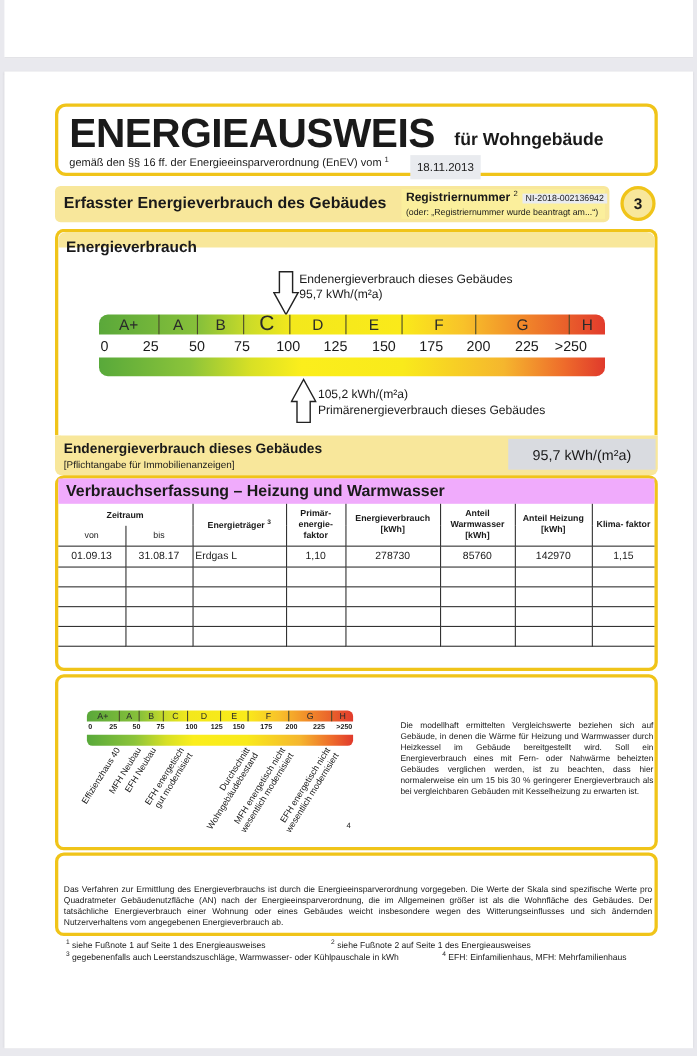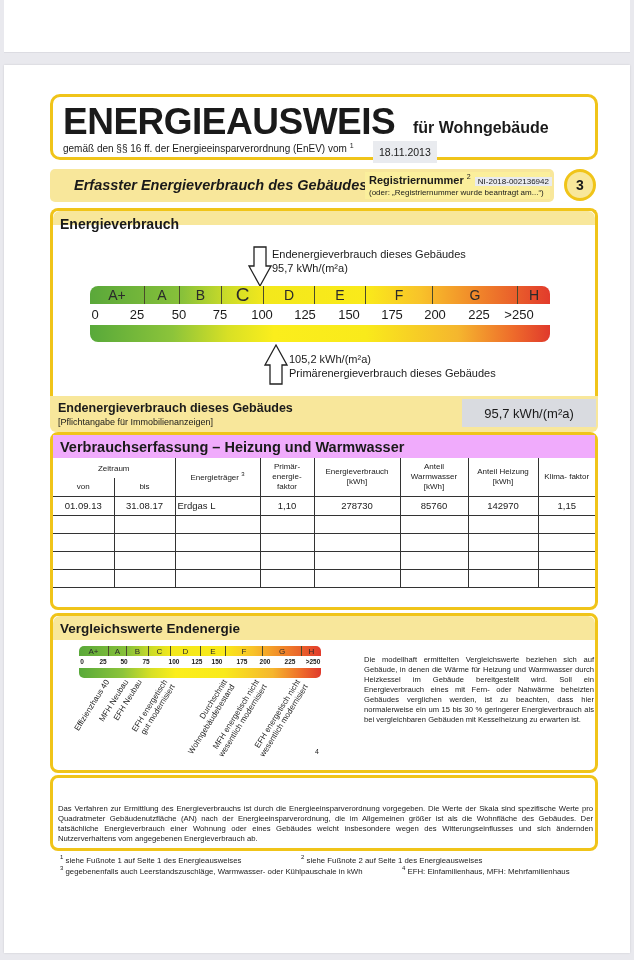--- a/index.html
+++ b/index.html
@@ -13,21 +13,21 @@
 
   
   .hdr { left: 46px; top: 29px; width: 548px; height: 66px; }
   .hdr-title { position: absolute; left: 10px; top: 4px; font-size: 37px; font-weight: bold; letter-spacing: -0.5px; }
   .hdr-sub { position: absolute; left: 360px; top: 22px; font-size: 16px; font-weight: bold; }
   .hdr-line { position: absolute; left: 10px; top: 45px; font-size: 10px; }
   .hdr-date { position: absolute; left: 320px; top: 44px; font-size: 10.5px; background: #e9ebef; padding: 5px 6px; }
 
   
   .sec1 { left: 46px; top: 104px; width: 504px; height: 33px; background: #f8e79b; border-radius: 5px; }
-  .sec1-title { position: absolute; left: 24px; top: 8px; font-size: 14.5px; font-weight: bold; font-style: italic; }
+  .sec1-title { position: absolute; left: 8px; top: 8px; font-size: 14.5px; font-weight: bold; }
   .reg { position: absolute; left: 315px; top: 3px; width: 185px; height: 27px; background: #fbef9c; }
   .reg-l1 { position: absolute; left: 4px; top: 1px; font-size: 11px; font-weight: bold; white-space: nowrap; }
   .reg-l1 sup { font-size: 7px; font-weight: normal; }
   .reg-num { font-size: 8px; font-weight: normal; background: #e9ebef; padding: 0 3px; margin-left: 1px; }
   .reg-l2 { position: absolute; left: 4px; top: 16px; font-size: 8px; white-space: nowrap; }
   .circle3 { left: 560px; top: 104px; width: 32px; height: 32px; border-radius: 50%; border: 3px solid #f0c419; background: #f8e79b; font-weight: bold; font-size: 14px; display: flex; align-items: center; justify-content: center; }
 
   
   .ev { left: 46px; top: 143px; width: 548px; height: 188px; background: #fff; }
   .ev-head { position: absolute; left: 0; top: 0; width: 100%; height: 14px; background: #f8e79b; border-radius: 7px 7px 0 0; }
@@ -51,21 +51,21 @@
   .endbox-val { position: absolute; left: 412px; top: 3px; width: 134px; height: 28px; background: #d9dbe0; font-size: 13px; display: flex; align-items: center; justify-content: center; }
 
   
   .vb { left: 46px; top: 367px; width: 548px; height: 178px; background: #fff; }
   .vb-head { position: absolute; left: 0; top: 0; width: 100%; height: 23px; background: #f0abfc; }
   .vb-head span { position: absolute; left: 7px; top: 4px; font-size: 14.5px; font-weight: bold; }
   table.vt { position: absolute; left: 0; top: 23px; width: 542px; border-collapse: collapse; font-size: 8px; }
   table.vt td, table.vt th { border: 1px solid #333; text-align: center; font-weight: normal; padding: 0 2px; }
   table.vt tr > *:first-child { border-left: none; }
   table.vt tr > *:last-child { border-right: none; }
-  table.vt thead tr:first-child th { border-top: none; }
+  table.vt thead tr:first-child th { border-top: none; font-weight: bold; }
   table.vt tbody td { font-size: 9.5px; height: 18px; }
   table.vt tbody tr.data td { height: 19px; }
 
   
   .vg { left: 46px; top: 548px; width: 548px; height: 160px; }
   .vg-head { position: absolute; left: 0; top: 0; width: 100%; height: 24px; background: #f8e79b; border-radius: 7px 7px 0 0; }
   .vg-head span { position: absolute; left: 7px; top: 5px; font-size: 13.5px; font-weight: bold; }
   .rot-label { position: absolute; font-size: 8px; line-height: 9px; transform-origin: right top; transform: rotate(-58deg); white-space: nowrap; text-align: right; }
   .vg-text { position: absolute; left: 311px; top: 39px; width: 230px; font-size: 7.6px; line-height: 10px; text-align: justify; }
   .vg-four { position: absolute; left: 262px; top: 132px; font-size: 7px; }
@@ -235,23 +235,20 @@
             <td></td>
             <td></td>
             <td></td>
             <td></td>
           </tr>
       </tbody>
     </table>
   </div>
 
   <div class="abs yellow-frame vg" style="border-radius:8px;">
-    <div class="vg-head">
-        <span>Vergleichswerte Endenergie</span>
-      </div>
 
     <div class="scale-top scale-top-bg" style="left:26px;top:30px;width:242px;height:10px;font-size:8px;border-radius:5px 5px 0 0;">
       <div class="seg" style="width:30px">A+</div>
       <div class="seg" style="width:18px">A</div>
       <div class="seg" style="width:22px">B</div>
       <div class="seg" style="width:22px">C</div>
       <div class="seg" style="width:30px">D</div>
       <div class="seg" style="width:25px">E</div>
       <div class="seg" style="width:37px">F</div>
       <div class="seg" style="width:39px">G</div>

